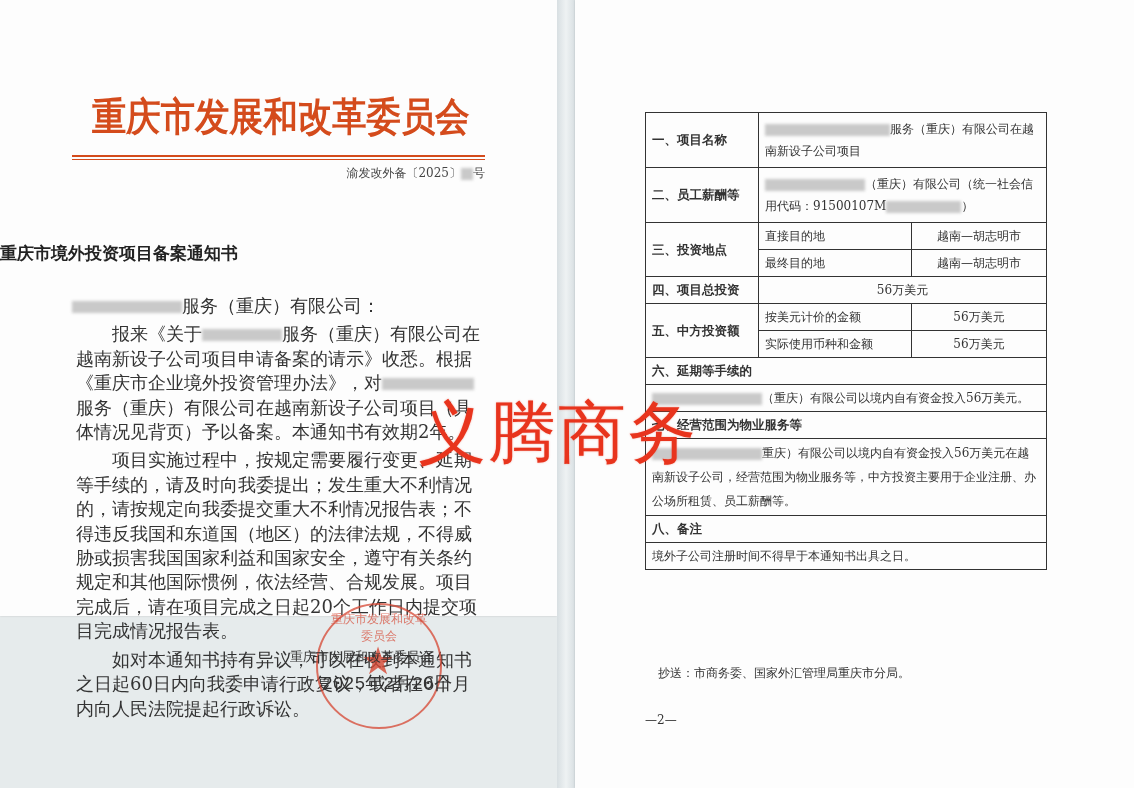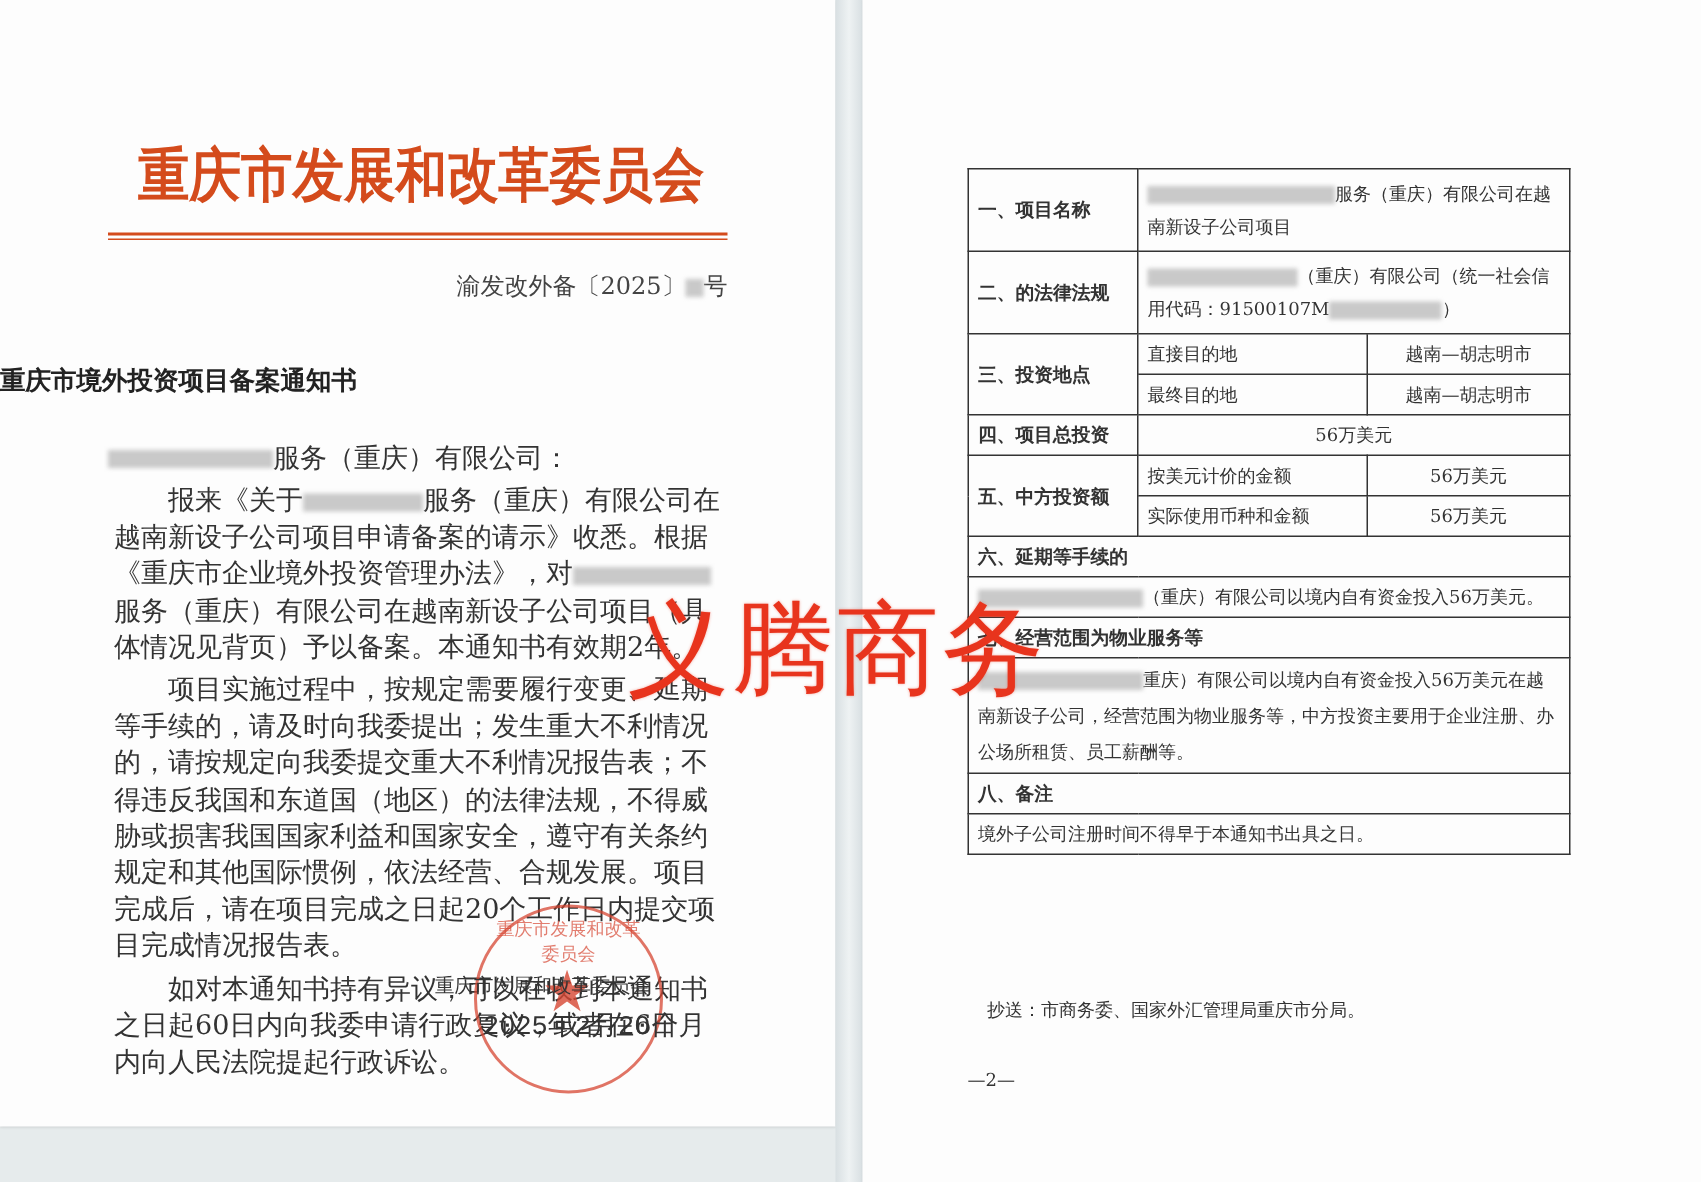--- a/index.html
+++ b/index.html
@@ -1,24 +1,24 @@
 <!DOCTYPE html>
 <html><head>
 <meta charset="utf-8">
 <style>
   html,body{margin:0;padding:0;}
   body{width:1134px;height:788px;background:#e6ebec;position:relative;overflow:hidden;font-family:"DejaVu Serif","Liberation Serif",serif;color:#2a2a2a;}
   .page{position:absolute;background:#fdfdfd;box-shadow:0 0 2px rgba(0,0,0,.15);}
-  #page1{left:0;top:0;width:557px;height:751px;}
+  #page1{left:0;top:0;width:557px;height:616px;}
   #page2{left:575px;top:0;width:559px;height:788px;}
   .gap{position:absolute;left:557px;top:0;width:18px;height:788px;background:linear-gradient(90deg,#d8dfe2,#eef2f3 50%,#d8dfe2);}
   .org-title{position:absolute;left:92px;top:90px;font-family:"DejaVu Sans","Liberation Sans",sans-serif;font-weight:bold;font-size:39px;color:#d44b1c;letter-spacing:0px;transform:scaleX(0.88);transform-origin:left;white-space:nowrap;}
   .rule1{position:absolute;left:72px;top:155px;width:413px;height:2px;background:#d44b1c;}
   .rule2{position:absolute;left:72px;top:159px;width:413px;height:1px;background:#d44b1c;}
-  .doc-num{position:absolute;right:72px;top:165px;font-size:16px;color:#444;margin-top:16px;}
+  .doc-num{position:absolute;right:72px;top:165px;font-size:12px;color:#444;}
   .redact{display:inline-block;background:#c9c9c9;filter:blur(1.5px);height:12px;vertical-align:middle;}
   .notice-title{position:absolute;left:0;width:557px;top:242px;text-align:left;font-weight:bold;font-size:17px;color:#222;}
   .body-text{position:absolute;left:72px;width:414px;font-size:18px;line-height:24.4px;color:#333;}
   .salutation{top:294px;}
   .para{text-indent:2em;margin:4px;}
   .sign{position:absolute;left:290px;top:648px;font-size:13px;color:#333;}
   .date{position:absolute;left:322px;top:671px;font-size:18px;color:#333;font-family:Liberation Mono, monospace;}
   .seal{position:absolute;left:316px;top:603px;width:122px;height:122px;border:2px solid rgba(214,70,50,.75);border-radius:50%;}
   .seal-star{position:absolute;left:43px;top:34px;font-size:38px;color:rgba(214,70,50,.8);font-family:"DejaVu Sans",sans-serif;}
   .seal-text{position:absolute;left:8px;top:6px;width:106px;text-align:center;font-size:12px;color:rgba(214,70,50,.7);}
@@ -62,21 +62,21 @@
 <div class="page" id="page2">
 </div>
 
 <table class="info">
   <tbody>
       <tr>
     <td class="label" style="height:50px">一、项目名称</td>
     <td colspan="2"><span class="redact" style="width:125px"></span><span>服务（重庆）有限公司在越南新设子公司项目</span></td>
   </tr>
   <tr>
-    <td class="label" style="height:50px">二、的法律法规</td>
+    <td class="label" style="height:50px">二、员工薪酬等</td>
     <td colspan="2"><span class="redact" style="width:100px"></span><span>（重庆）有限公司（统一社会信用代码：91500107M</span><span class="redact" style="width:75px"></span><span>）</span></td>
   </tr>
   <tr>
     <td class="label" rowspan="2">三、投资地点</td>
     <td style="width:90px">直接目的地</td>
     <td class="center">越南—胡志明市</td>
   </tr>
   <tr>
     <td>最终目的地</td>
     <td class="center">越南—胡志明市</td>

